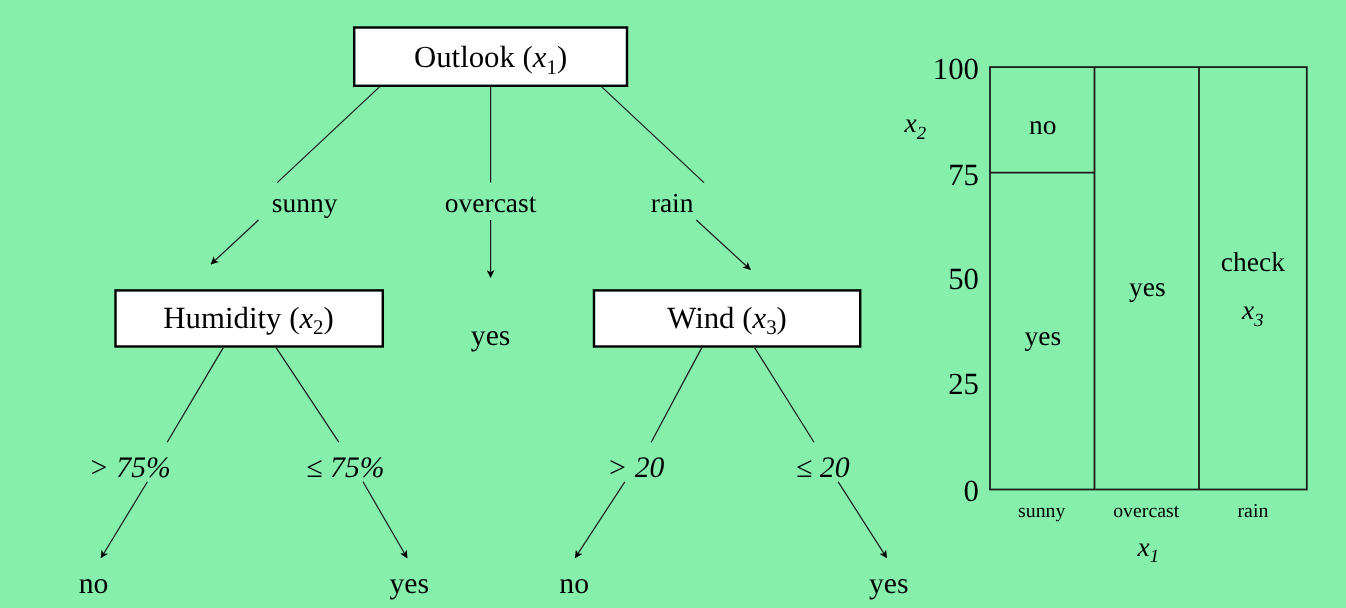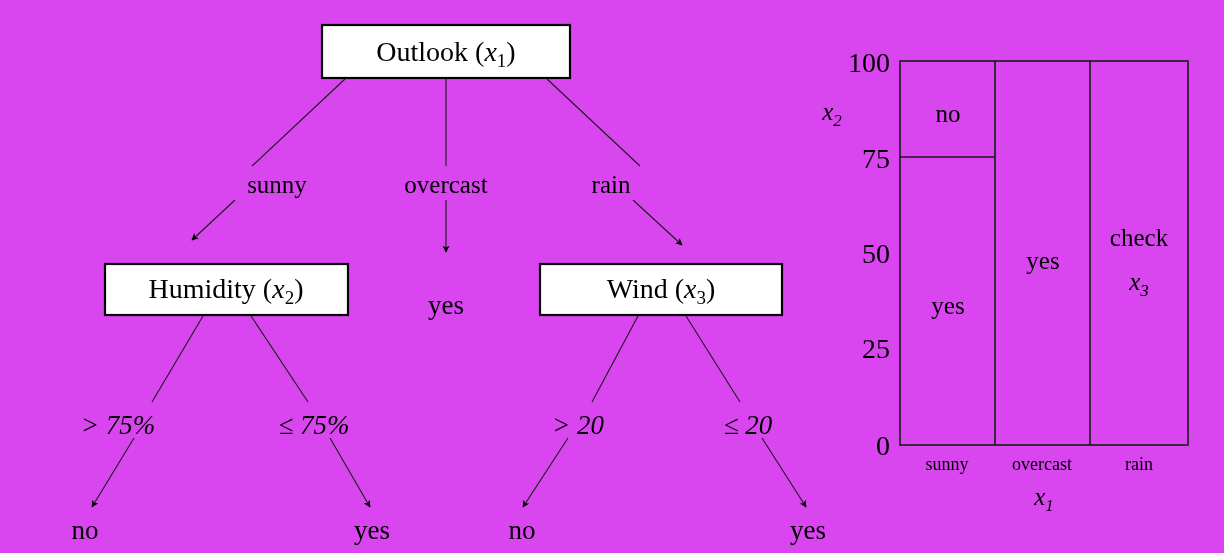--- a/index.html
+++ b/index.html
@@ -4,21 +4,21 @@
 <style>
   html, body {
     margin: 0;
     padding: 0;
     background: #ffffff;
   }
   #stage {
     position: relative;
     width: 1224px;
     height: 553px;
-    background: #d946ef;
+    background: #86efac;
     overflow: hidden;
     font-family: "Liberation Serif", "DejaVu Serif", serif;
   }
   svg { display: block; }
   .node-box {
     fill: #ffffff;
     stroke: #000000;
     stroke-width: 2.2;
   }
   .edge-line {

